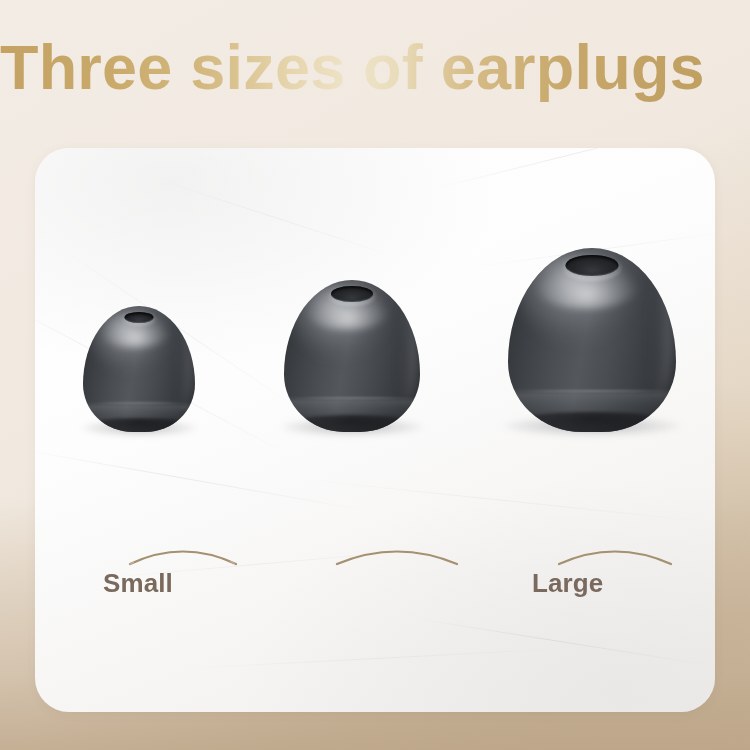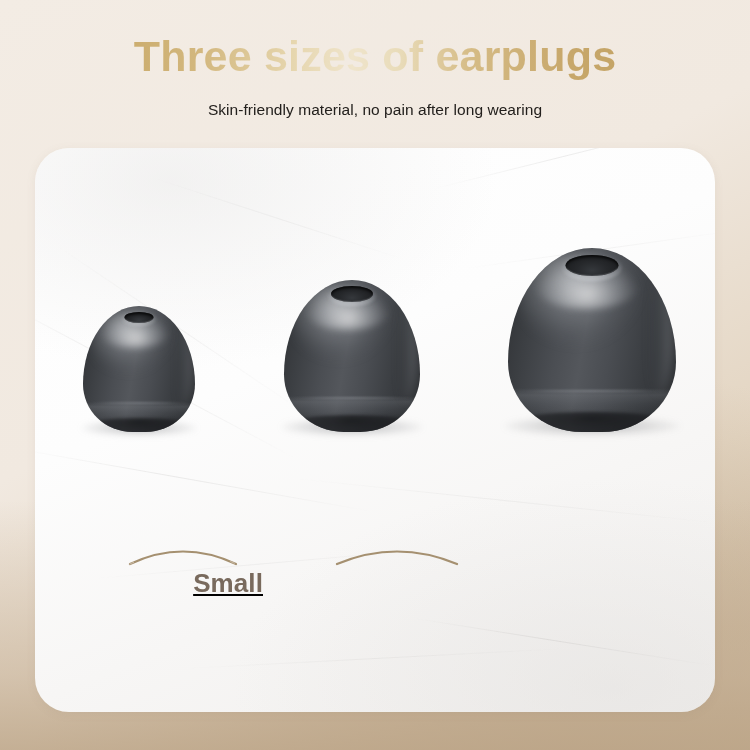--- a/index.html
+++ b/index.html
@@ -35,22 +35,22 @@
     left: 0; right: 0; bottom: 0;
     height: 250px;
     background: linear-gradient(180deg, rgba(197,176,150,0) 0%, rgba(195,173,146,0.55) 70%, rgba(188,165,136,0.8) 100%);
   }
 
   
   .title {
     position: absolute;
     top: 32px;
     left: 0; right: 0;
-    text-align: center;
-    font-size: 43px;
+    text-align: left;
+    font-size: 63px;
     font-weight: bold;
     letter-spacing: 0.2px;
     line-height: 1.12;
     background-image: linear-gradient(90deg,
         #c3a263 0%,
         #c9a969 14%,
         #d3b87f 27%,
         #e6d6ae 39%,
         #efe4cb 47%,
         #e9dcba 53%,
@@ -222,22 +222,21 @@
     left: 50%;
     transform: translateX(-50%);
     border-radius: 50%;
     background: linear-gradient(180deg, rgba(150,154,160,0.00) 0%, rgba(190,194,200,0.22) 62%, rgba(225,228,232,0.40) 100%);
     filter: blur(1.4px);
   }
 
   
   .label-group {
     position: absolute;
-    text-align: right;
-    text-decoration: underline;
+    text-align: left;
   }
   .arc {
     display: block;
     margin: 0 auto;
   }
   .label-text {
     margin-top: 2px;
     font-size: 26px;
     font-weight: bold;
     color: #796a5d;
@@ -246,21 +245,20 @@
 </style>
 </head>
 <body>
 
 <div id="poster">
 
   <div class="bg-base"></div>
   <div class="bg-warm-bottom"></div>
 
   <div class="title">Three sizes of earplugs</div>
-  <div class="subtitle">Skin-friendly material, no pain after long wearing</div>
 
   <div class="card">
     <div class="card-shade"></div>
 
     <div class="vein" style="left:-40px; top:150px; width:340px; transform:rotate(28deg);"></div>
     <div class="vein soft" style="left:20px; top:96px; width:300px; transform:rotate(34deg);"></div>
     <div class="vein soft" style="left:120px; top:30px; width:260px; transform:rotate(18deg);"></div>
     <div class="vein" style="left:400px; top:40px; width:300px; transform:rotate(-14deg);"></div>
     <div class="vein soft" style="left:430px; top:120px; width:270px; transform:rotate(-8deg);"></div>
     <div class="vein" style="left:-20px; top:300px; width:360px; transform:rotate(10deg);"></div>
@@ -323,15 +321,21 @@
       </svg>
       <div class="label-text">Small</div>
     </div>
 
     <div class="label-group" style="left:272px; top:392px; width:180px;">
       <svg class="arc" width="126" height="26" viewBox="0 0 126 26">
         <path d="M3 24 Q63 -1 123 24" fill="none" stroke="#a08a68" stroke-width="2.2" stroke-linecap="round" opacity="0.95"></path>
       </svg>
     </div>
 
+    <div class="label-group" style="left:497px; top:392px; width:165px;">
+      <svg class="arc" width="118" height="26" viewBox="0 0 118 26">
+        <path d="M3 24 Q59 -1 115 24" fill="none" stroke="#a08a68" stroke-width="2.2" stroke-linecap="round" opacity="0.95"></path>
+      </svg>
+      <div class="label-text">Large</div>
+    </div>
 
   </div>
 </div>
 
 </body></html>

